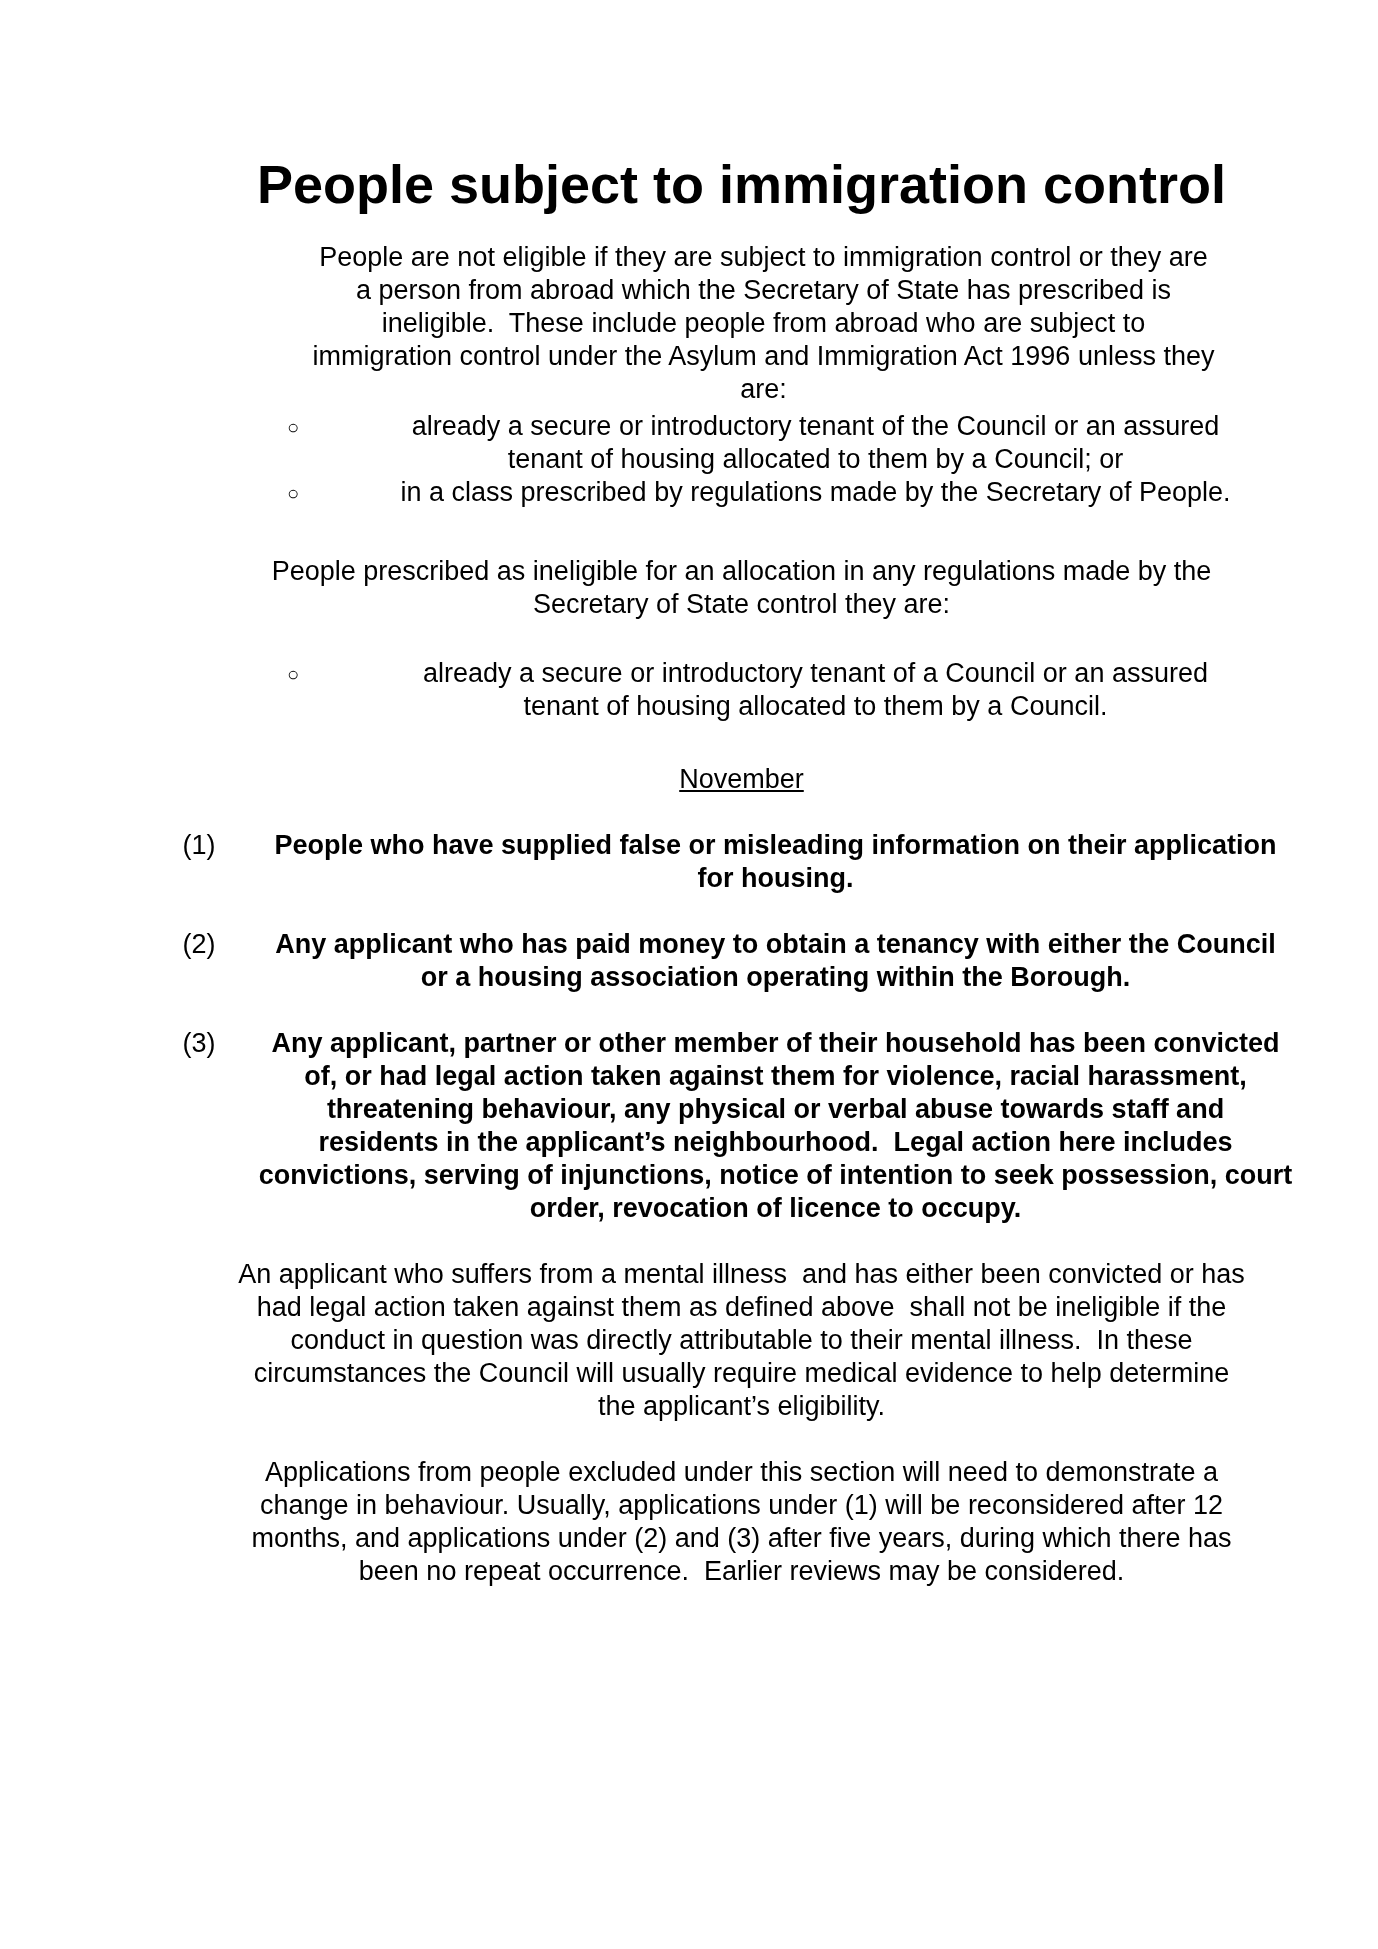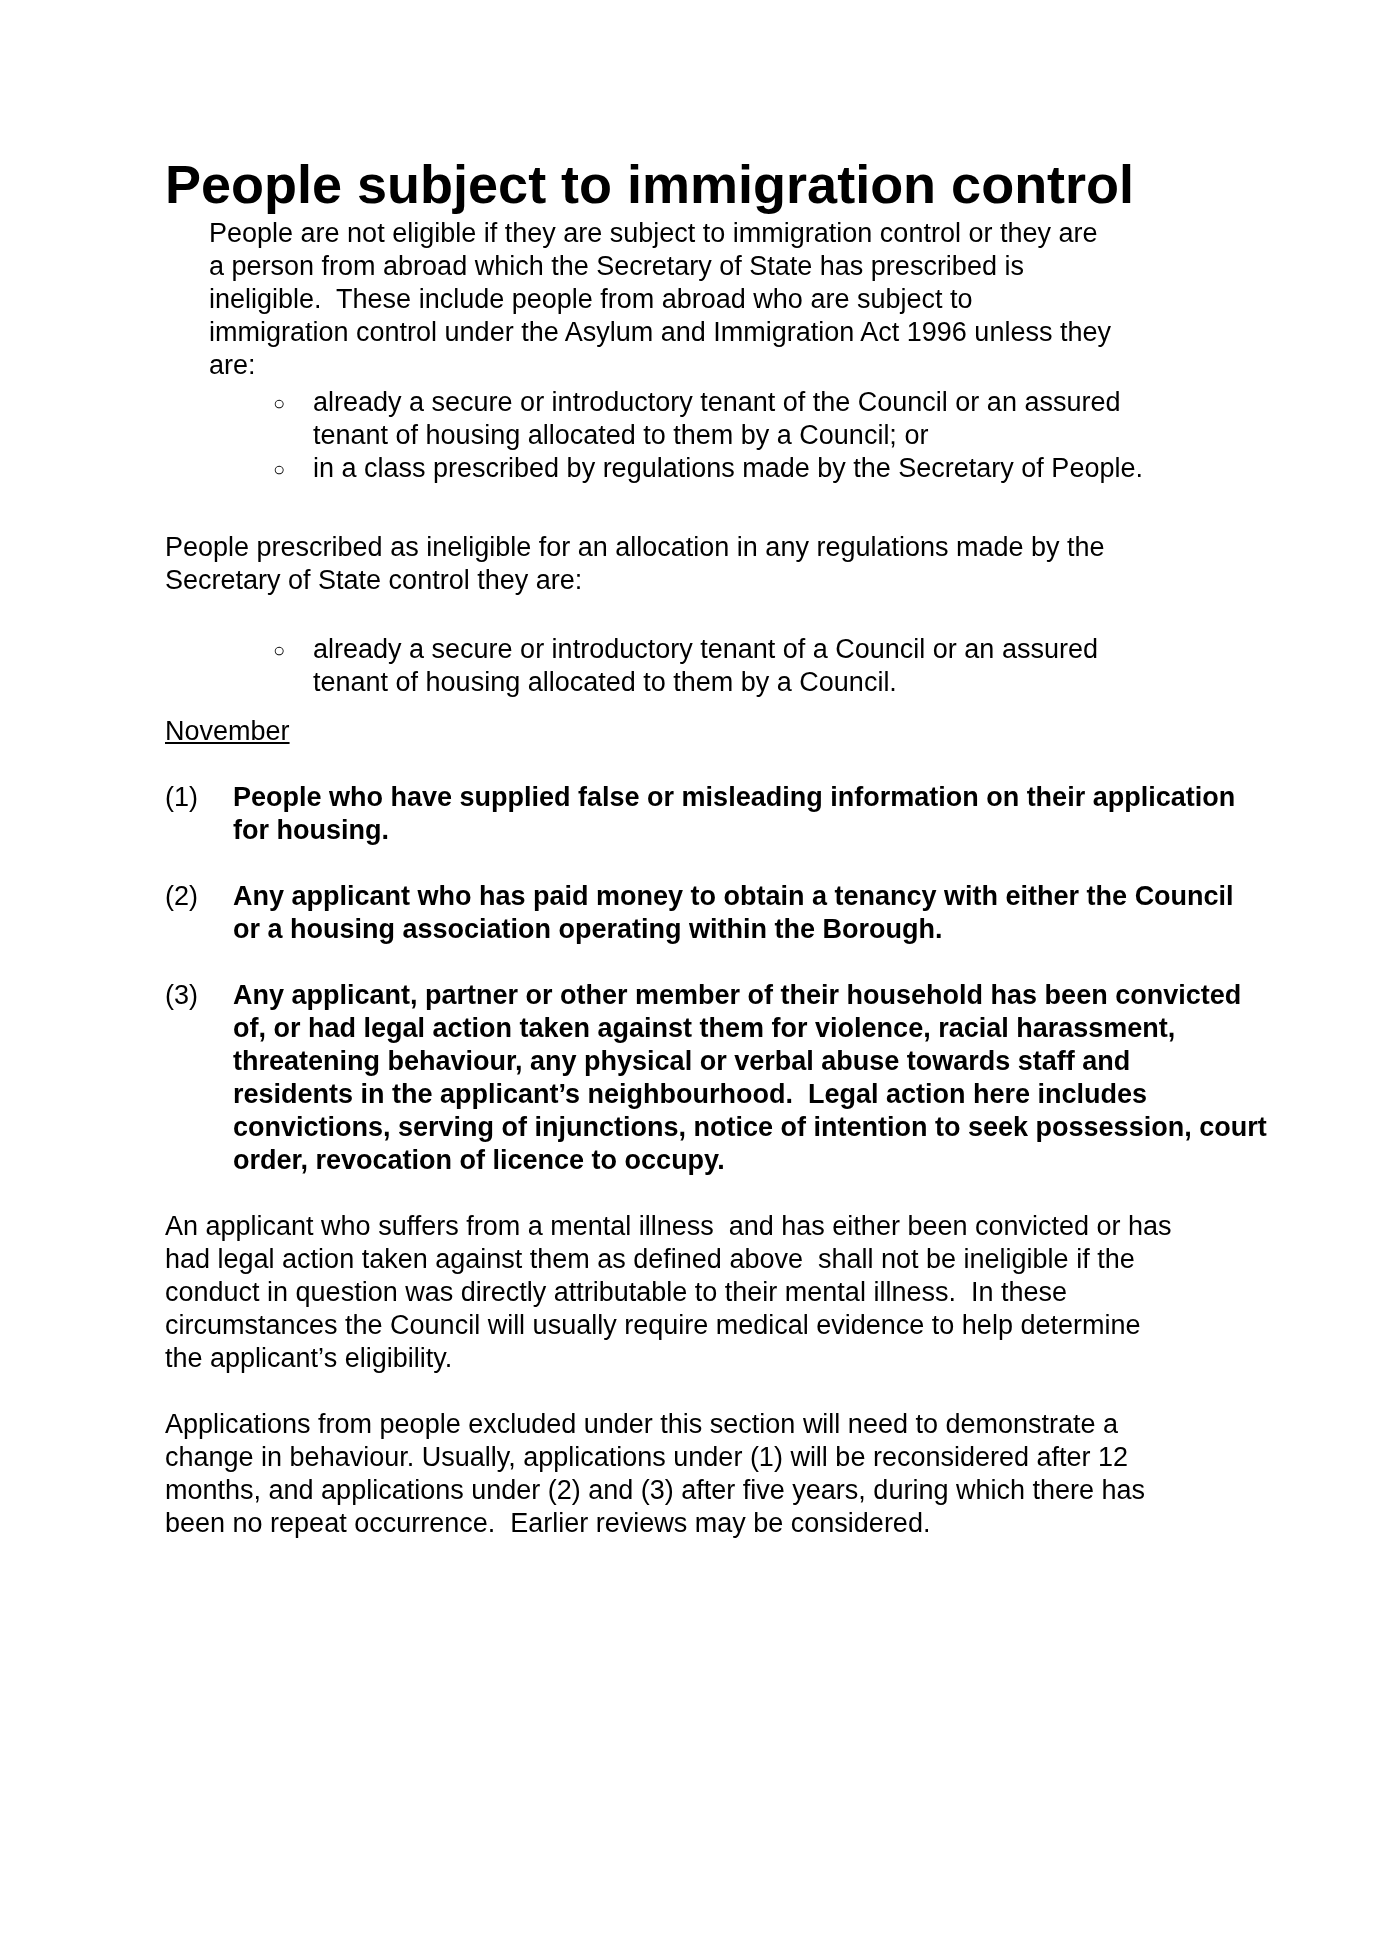--- a/index.html
+++ b/index.html
@@ -8,27 +8,28 @@
     width: 1378px;
     height: 1633px;
     box-sizing: border-box;
     background: #ffffff;
     color: #000000;
     font-family: "Liberation Sans", "DejaVu Sans", sans-serif;
     font-size: 27px;
     line-height: 33px;
     padding: 168px 60px 0 165px;
     overflow: hidden;
+    text-align: center;
   }
   .pre { white-space: pre-wrap; }
   p { margin: 0; }
   .h { font-weight: bold; margin: 0; }
   .bold { font-weight: normal; }
   .indent { margin-left: 44px; }
-  .mt-sm { margin-top: 16px; }
+  .mt-sm { margin-top: 40px; }
   .mt    { margin-top: 33px; }
   .mt-md { margin-top: 36px; }
   .mt-lg { margin-top: 45px; }
   .bullets { margin-left: 108px; margin-top: 4px; }
   .bullets.standalone { margin-top: 36px; }
   .bullet { display: flex; align-items: flex-start; }
   .marker {
     flex: none;
     width: 40px;
     font-size: 20px;

